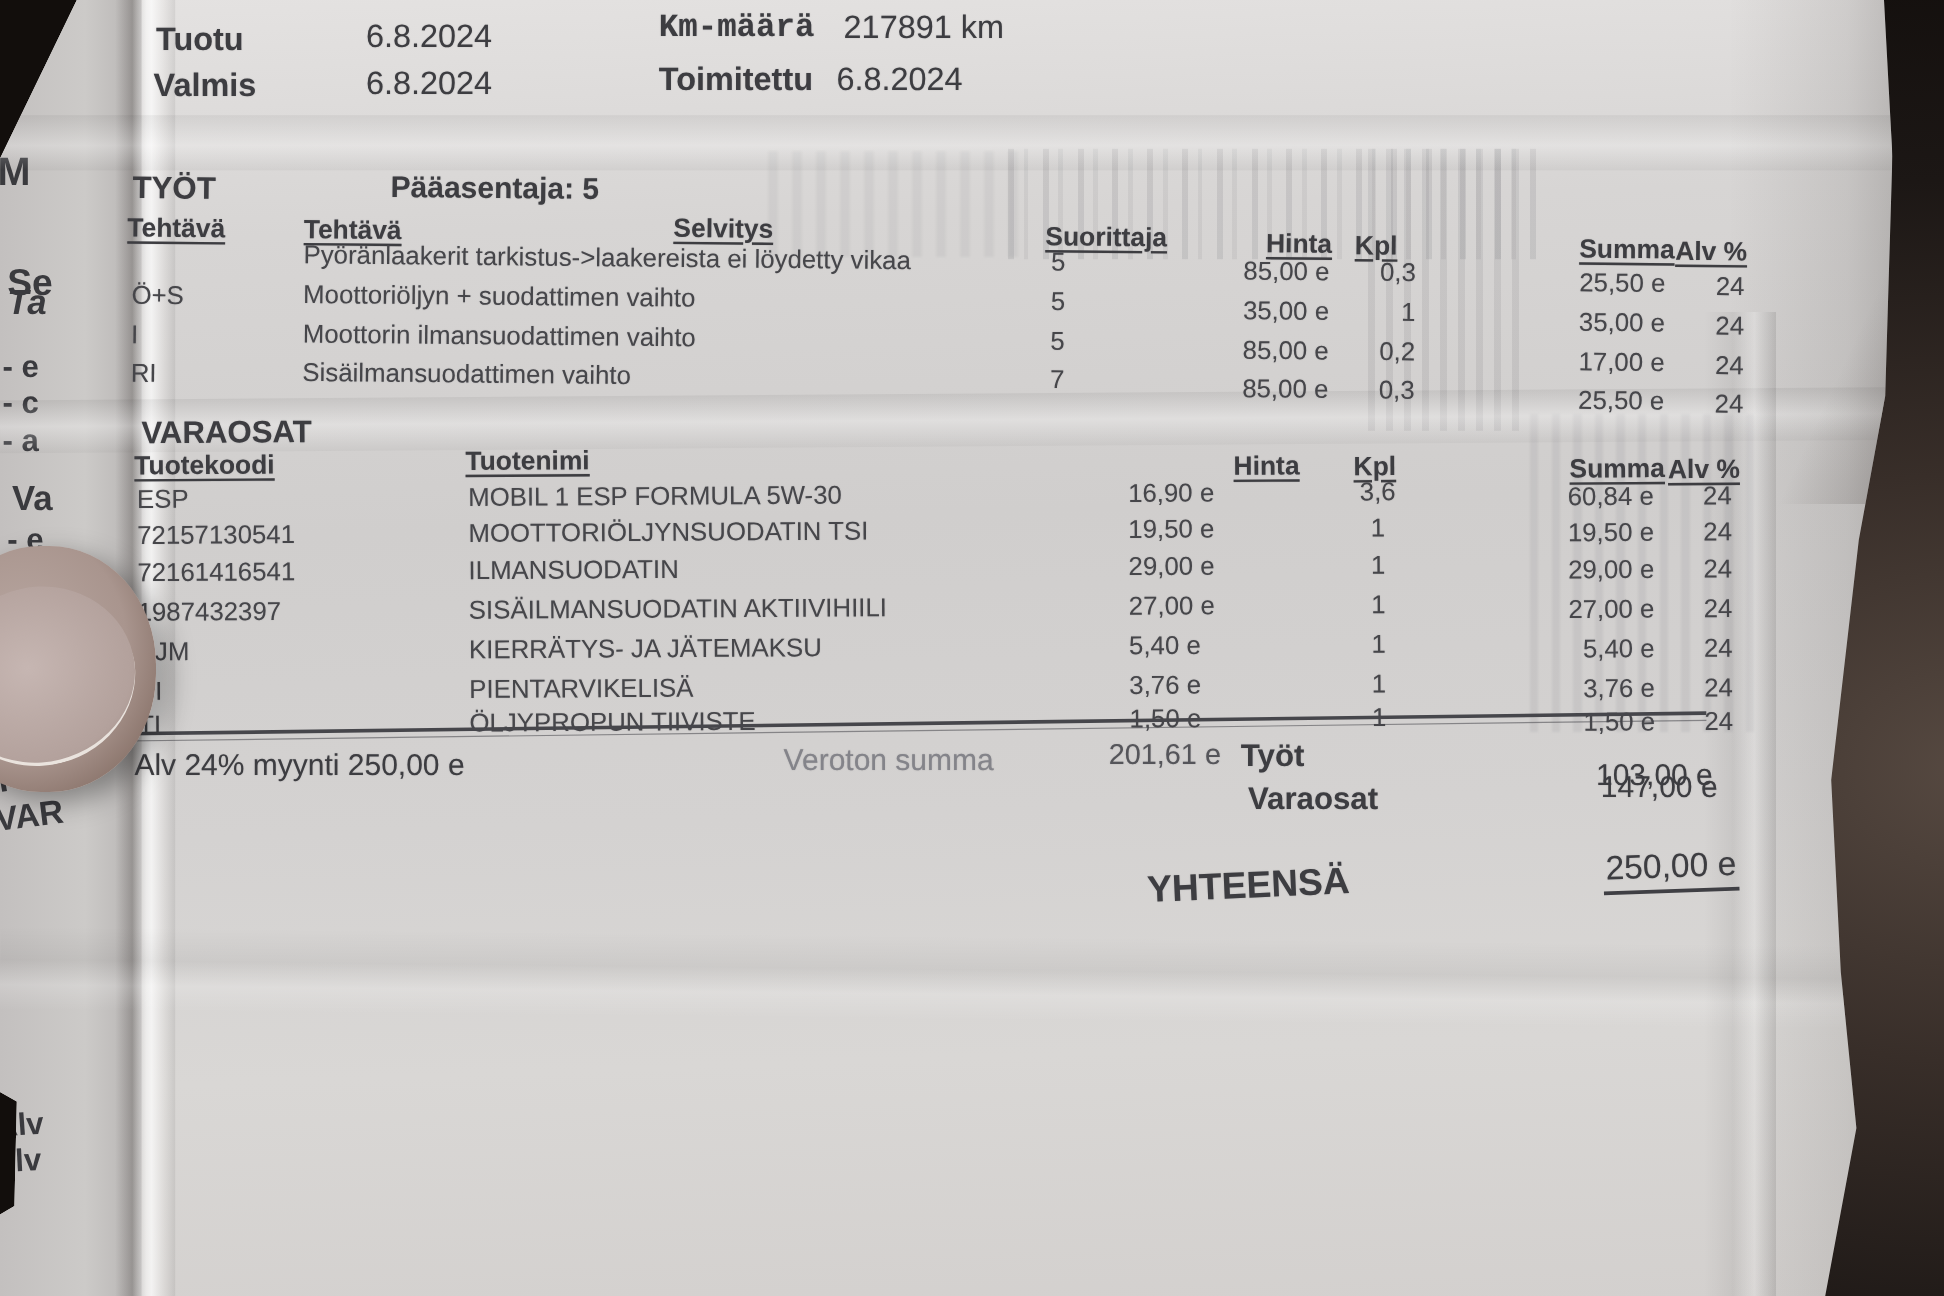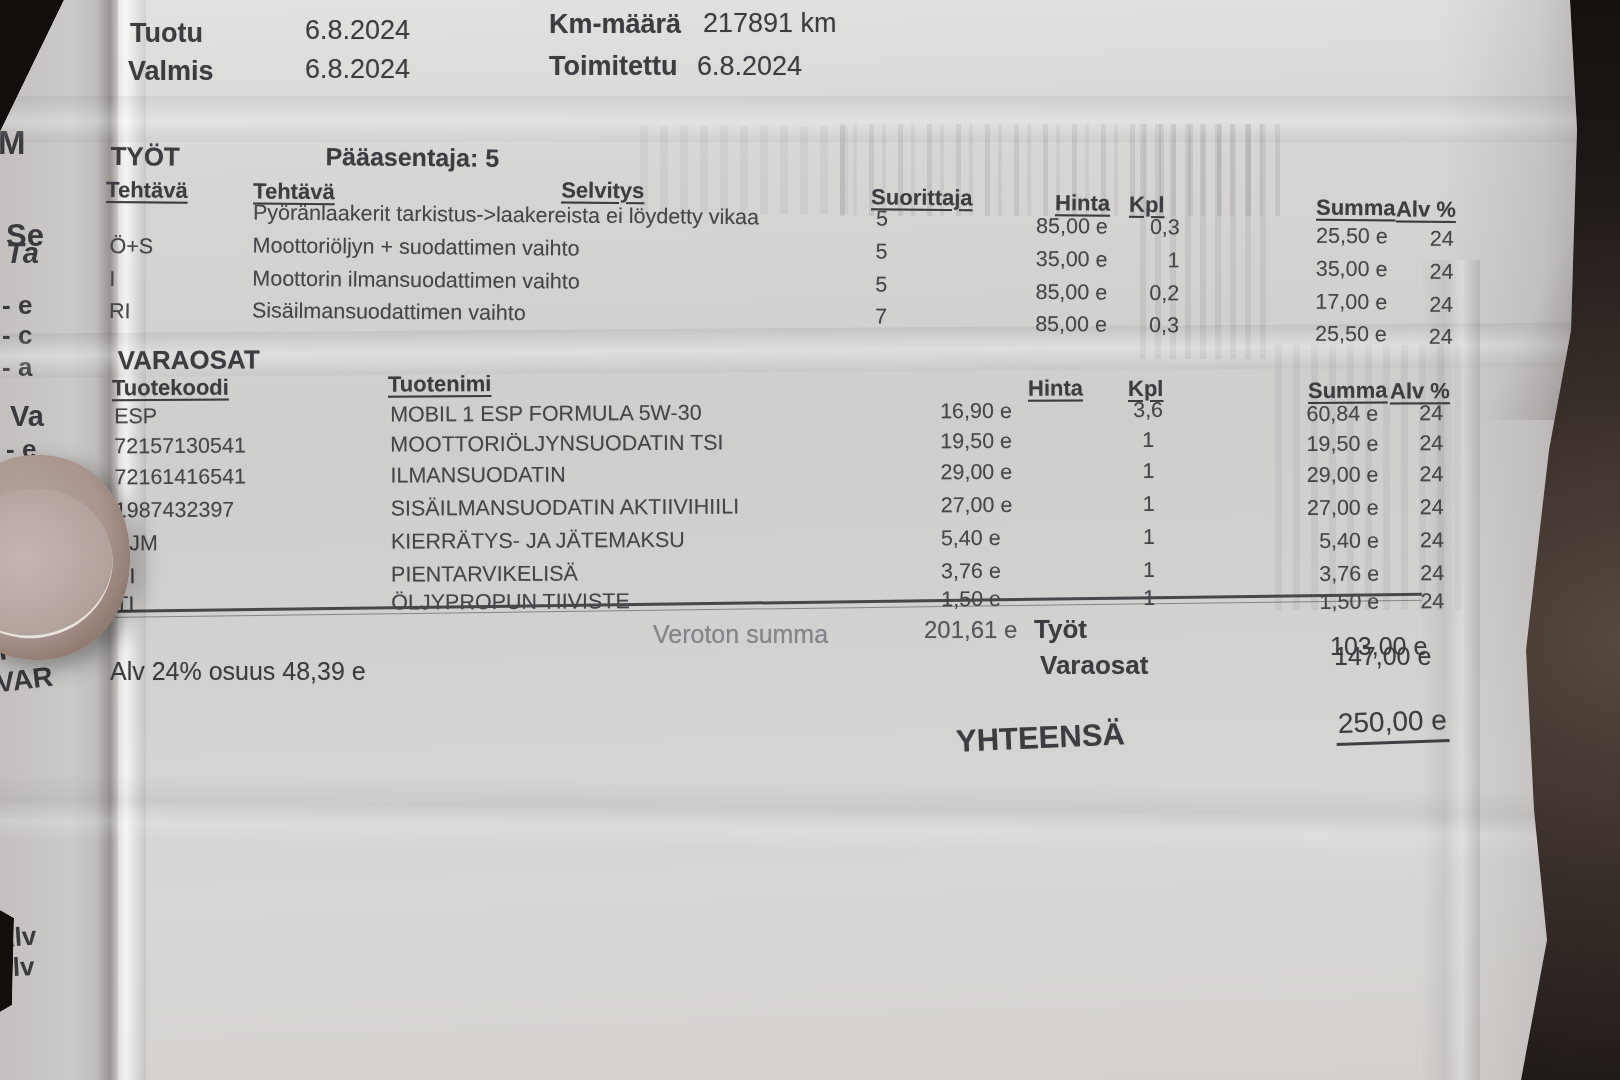--- a/index.html
+++ b/index.html
@@ -59,21 +59,21 @@
   .edge-shade{right:0;top:0;width:180px;height:100%;
       background:linear-gradient(90deg,rgba(0,0,0,0) 0%,rgba(50,45,42,.10) 55%,rgba(50,45,42,.30) 100%);}
   .corner-shade{right:0;top:0;width:150px;height:420px;
       background:linear-gradient(115deg,rgba(0,0,0,0) 60%,rgba(70,62,58,.22) 85%,rgba(70,62,58,.38) 100%);}
   
   .t{position:absolute;white-space:nowrap;color:#3d3d41;text-shadow:0 0 1px rgba(70,70,75,.35);}
   .b{font-weight:bold;}
   .u{text-decoration:underline;text-decoration-thickness:2px;text-underline-offset:4px;}
   .meta{font-size:27px;}
   .m-tuotu-l{left:130px;top:18px;}   .m-tuotu-v{left:305px;top:15px;}
-  .m-km-l{left:549px;top:9px;}       .m-km-v{left:703px;top:8px;}
+  .m-km-l{left:549px;top:9px;font-family:Liberation Mono, monospace;}       .m-km-v{left:703px;top:8px;}
   .m-valmis-l{left:128px;top:56px;}  .m-valmis-v{left:305px;top:54px;}
   .m-toim-l{left:549px;top:51px;}    .m-toim-v{left:697px;top:51px;}
   
   .works{position:absolute;inset:0;transform:rotate(.55deg);transform-origin:0 0;}
   .w-title{left:112px;top:140px;font-size:26px;}
   .w-mech{left:327px;top:139px;font-size:25px;}
   .hdr{font-size:22px;}
   .wh-code{left:108px;top:176px;} .wh-task{left:255px;top:176px;} .wh-note{left:563px;top:172px;}
   .wh-perf{left:873px;top:176px;} .wh-price{left:1057px;top:180px;} .wh-qty{left:1131px;top:181px;}
   .wh-sum{left:1318px;top:182px;} .wh-vat{left:1398px;top:183px;}
@@ -279,21 +279,21 @@
         <span class="cell pc-code">TI</span>
         <span class="cell pc-name">ÖLJYPROPUN TIIVISTE</span>
         <span class="cell pc-price">1,50 e</span>
         <span class="cell pc-qty">1</span>
         <span class="cell pc-sum">1,50 e</span>
         <span class="cell pc-vat">24</span>
       </div>
     </div>
 
     <div class="rule"></div>
-    <span class="t tt-vat2">Alv 24% osuus 48,39 e</span>
+    <span class="t tt-vat1">Alv 24% myynti 250,00 e</span>
     <span class="t tt-netl">Veroton summa</span>
     <span class="t tt-netv">201,61 e</span>
     <span class="t b tt-workl">Työt</span>
     <span class="t tt-workv">103,00 e</span>
     <span class="t b tt-partl">Varaosat</span>
     <span class="t tt-partv">147,00 e</span>
     <span class="t b tt-grandl">YHTEENSÄ</span>
     <span class="t tt-grandv">250,00 e</span>
 
     <div class="ov edge-shade"></div>

